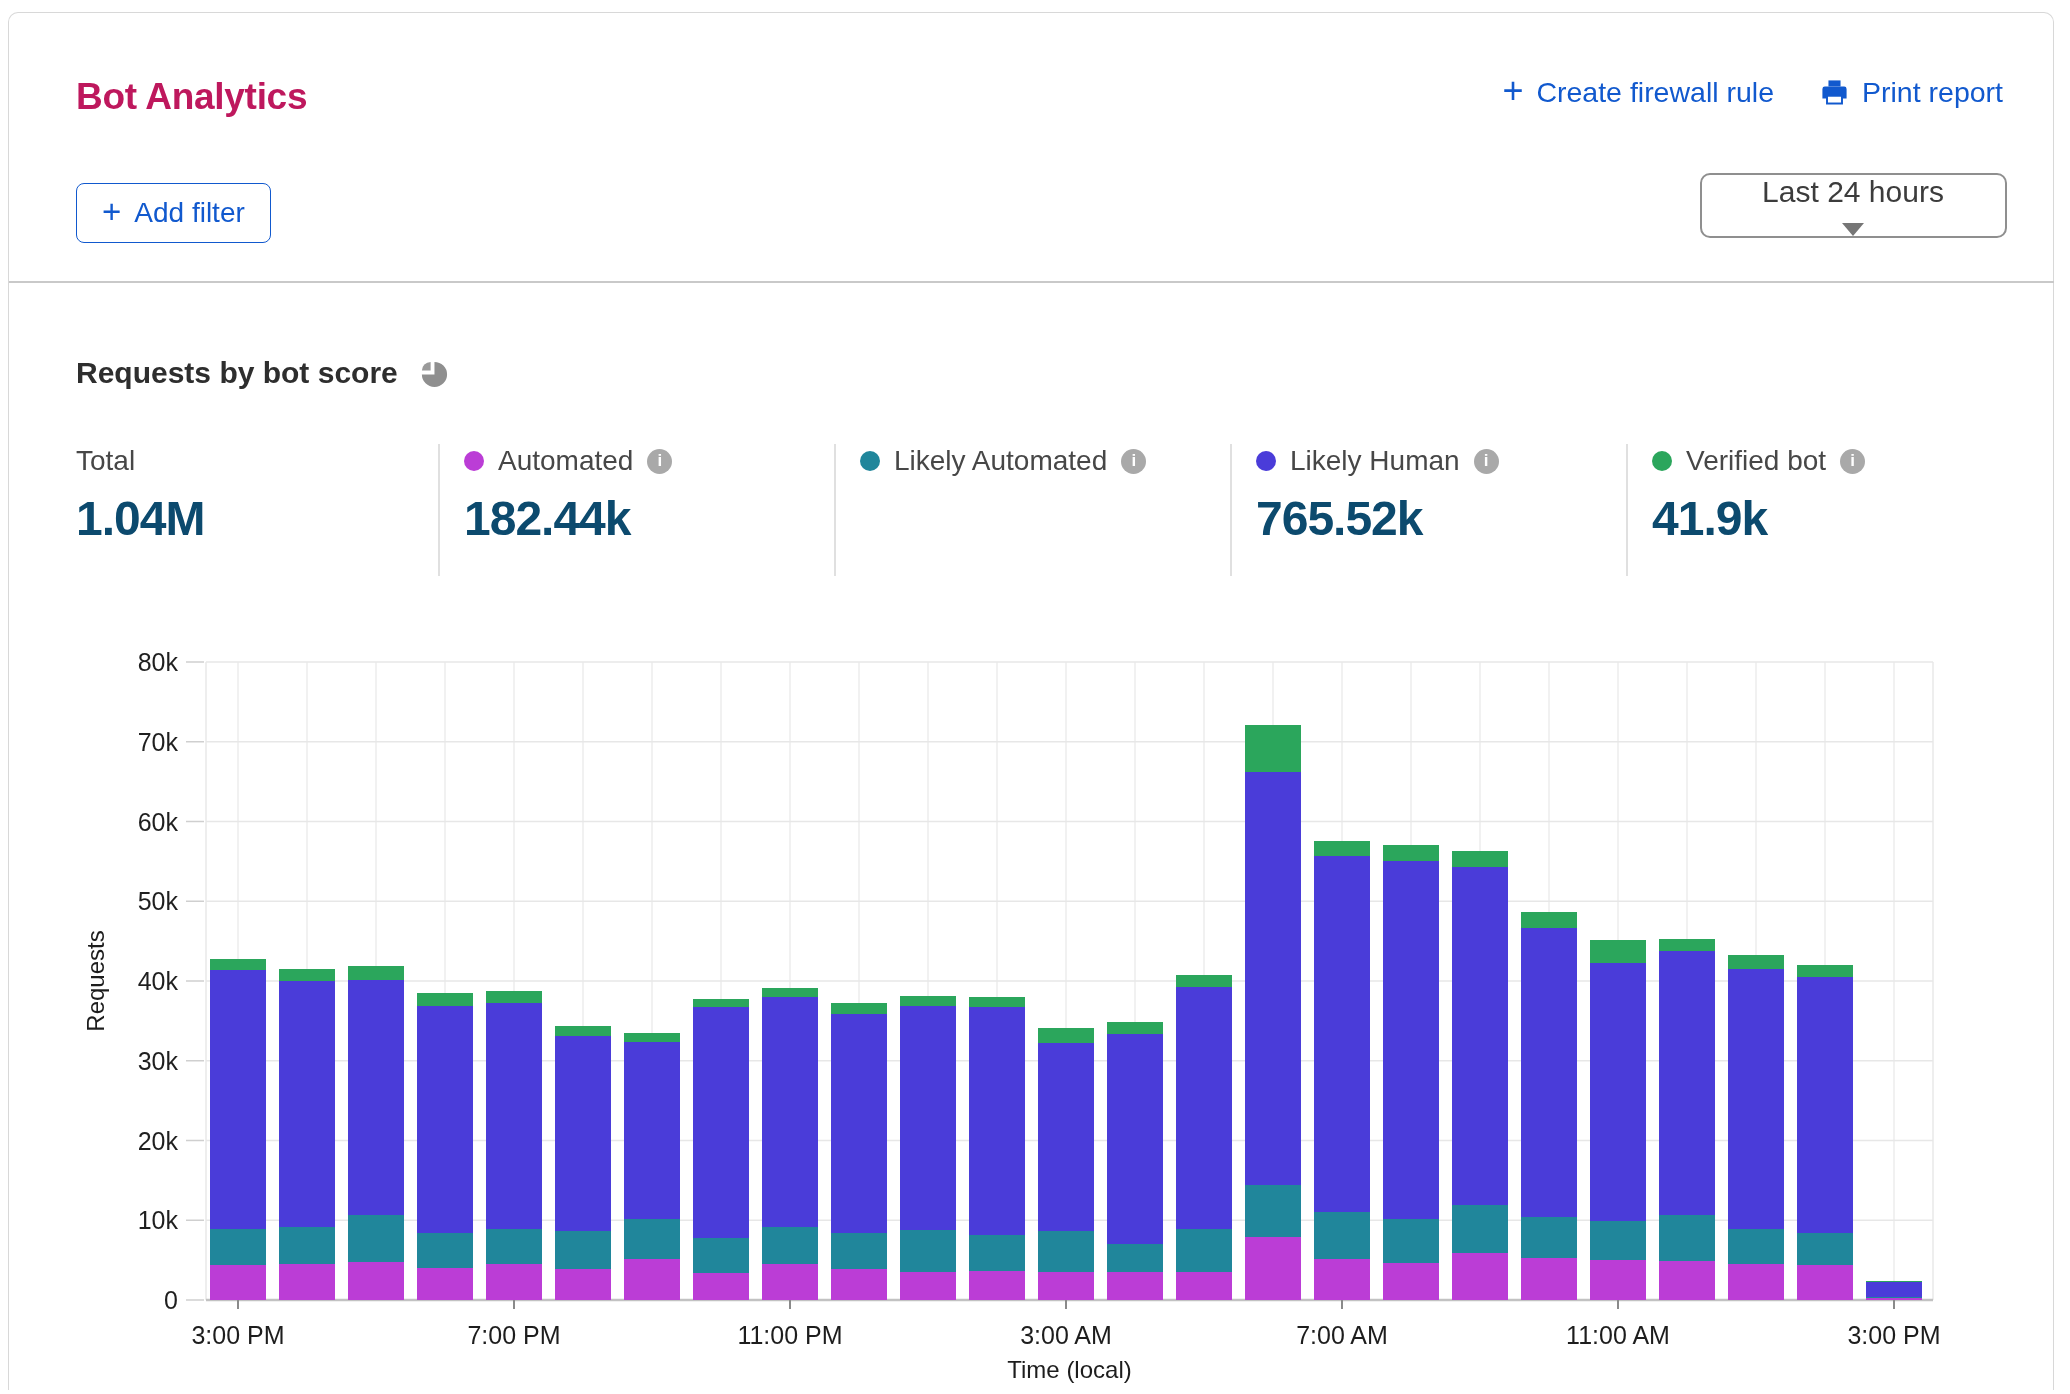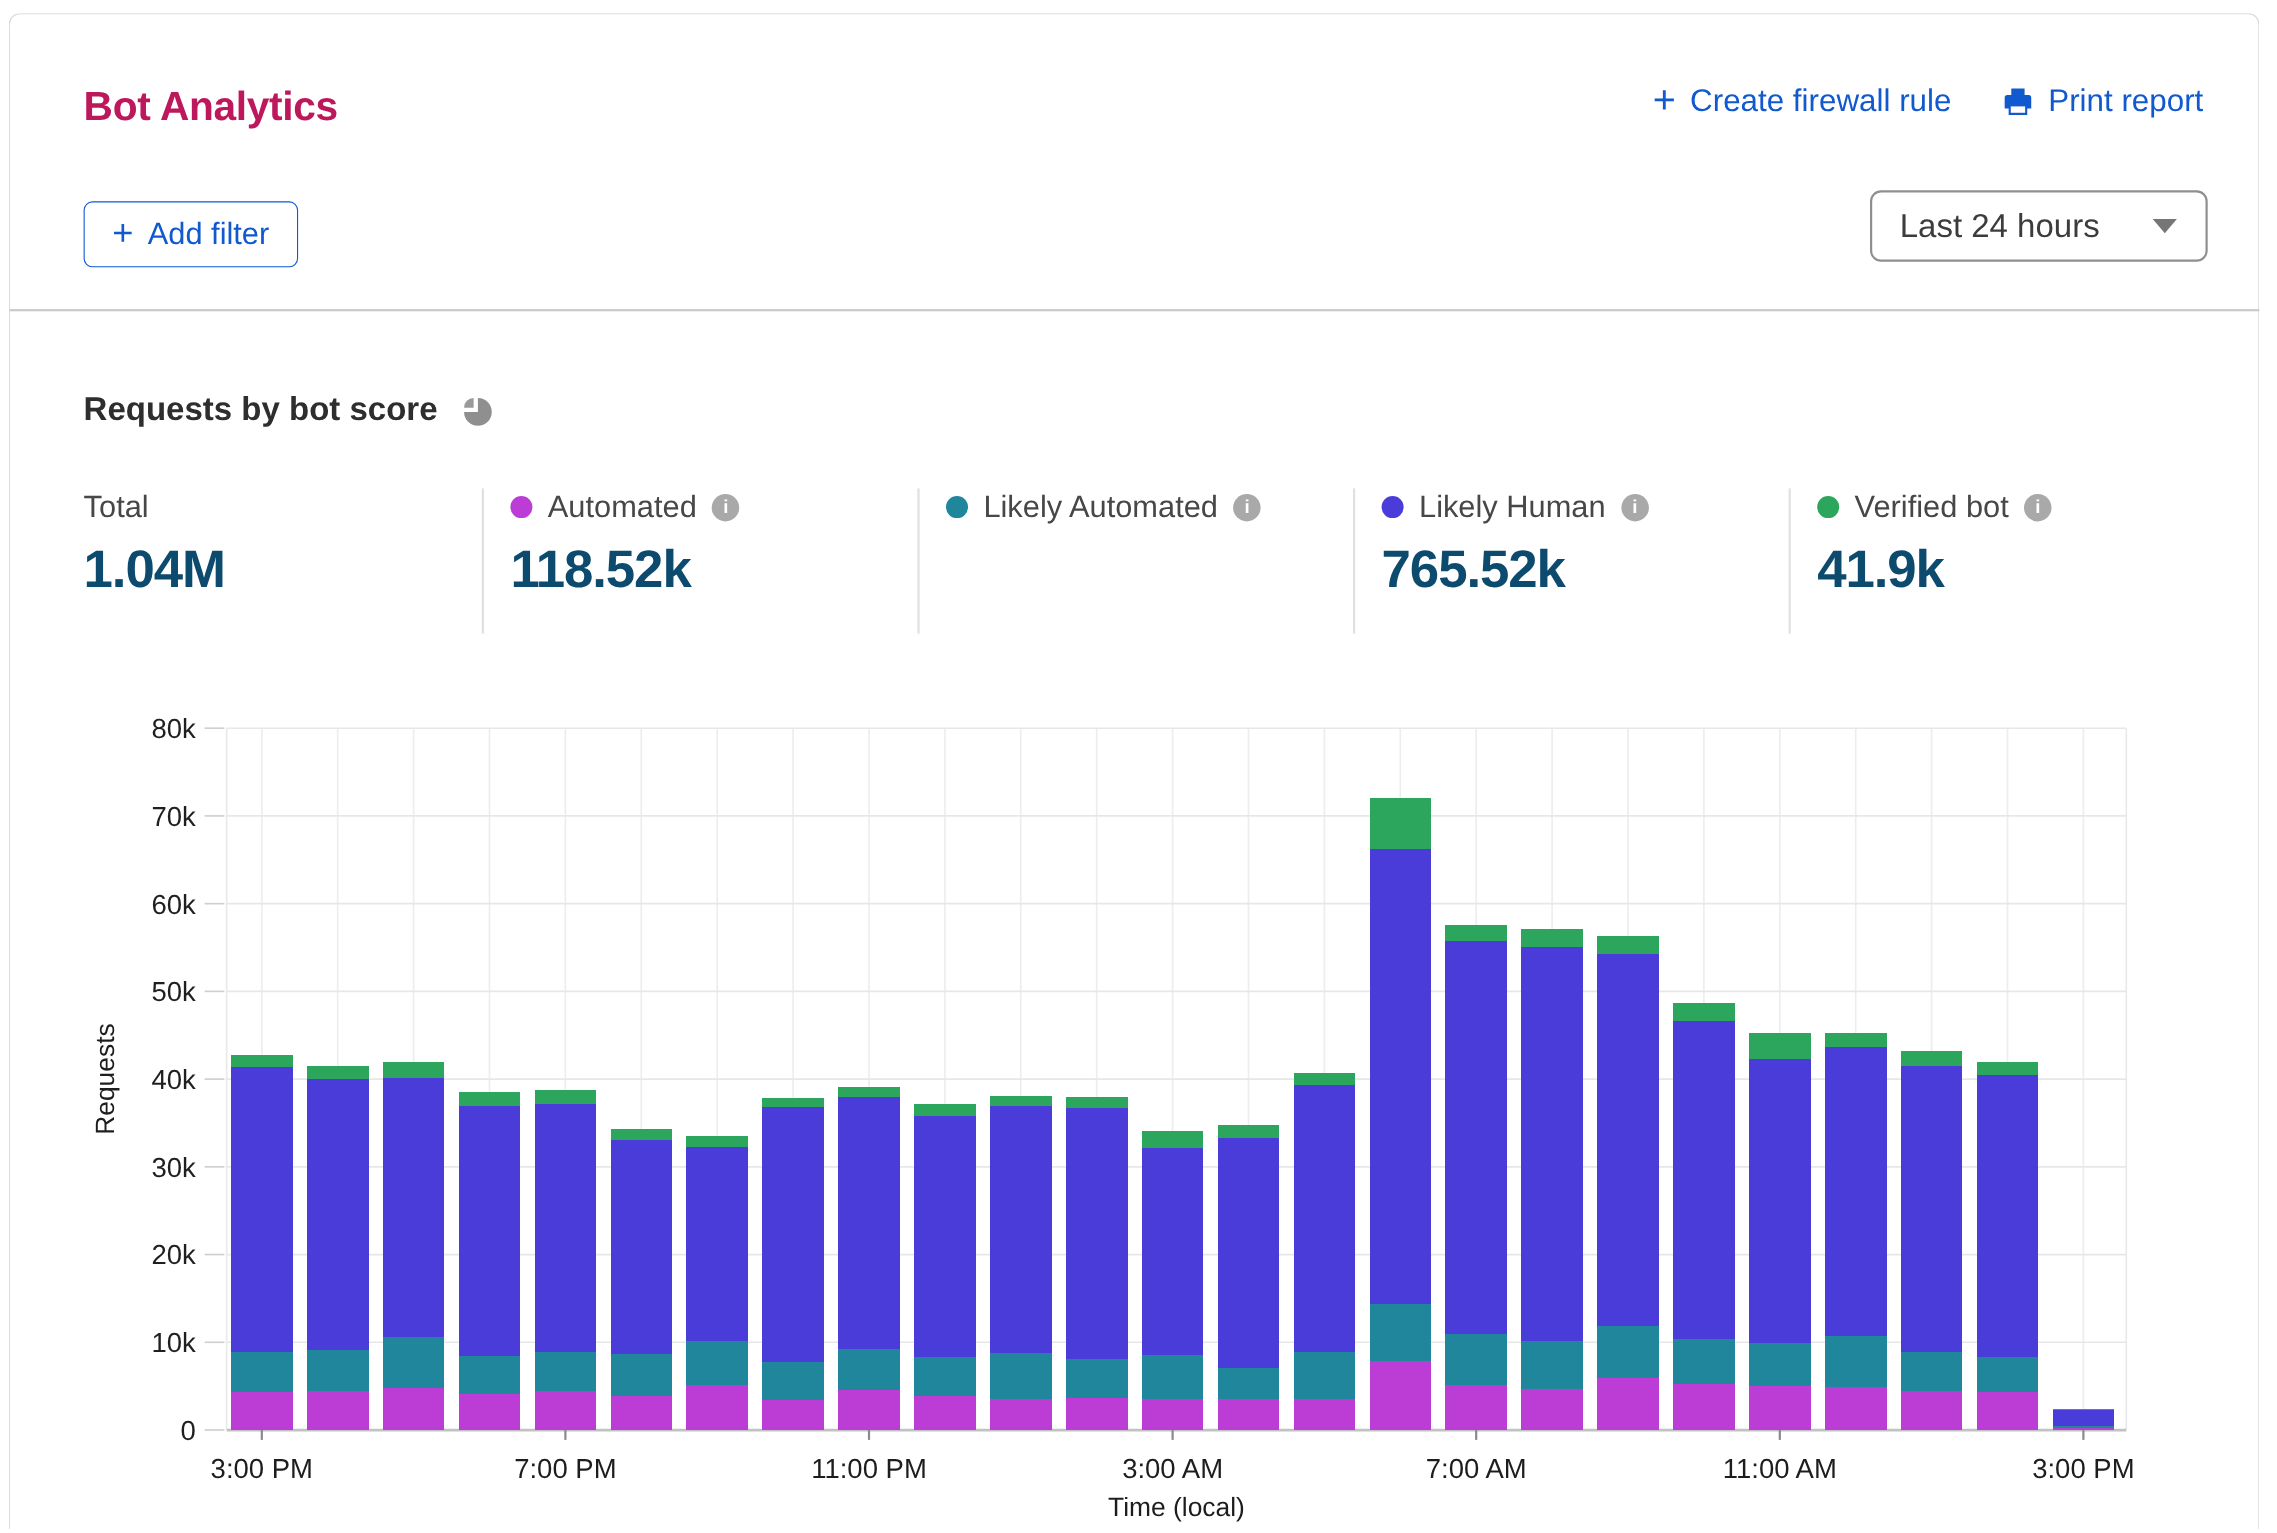--- a/index.html
+++ b/index.html
@@ -26,21 +26,21 @@
   .add-filter-btn{
     position:absolute;left:76px;top:183px;height:60px;padding:0 25px;
     display:flex;align-items:center;gap:13px;border:1.5px solid #1159CE;
     border-radius:8px;background:#fff;color:#1159CE;font-size:28px;font-weight:500;cursor:pointer;
   }
   .add-filter-btn .plus-glyph{font-size:33px;}
   .time-range{
     position:absolute;top:173px;right:63px;width:307px;height:65px;
     border:2px solid #8f8f8f;border-radius:10px;background:#fff;
     display:flex;align-items:center;justify-content:space-between;
-    padding:0 26px 0 25px;box-sizing:border-box;font-size:30px;color:#3c3c3c;cursor:pointer;
+    padding:0 26px 0 25px;box-sizing:border-box;font-size:30px;color:#3c3c3c;cursor:pointer;flex-direction:column;
   }
   .caret-down{
     width:0;height:0;border-left:11px solid transparent;border-right:11px solid transparent;
     border-top:13px solid #767676;
   }
   .header-divider{position:absolute;left:9px;top:281px;width:2045px;height:0;border-top:2px solid #c9c9c9;}
   .section-title-row{position:absolute;left:76px;top:356px;display:flex;align-items:center;gap:20px;}
   .section-title{font-size:30px;font-weight:700;color:#2e2e2e;}
   .pie-icon{width:31px;height:31px;}
   .stats{position:absolute;left:76px;top:444px;display:flex;}
@@ -106,21 +106,21 @@
       <span class="stat-label">Total</span>
     </div>
     <div class="stat-value">1.04M</div>
   </div>
   <div class="stat-col">
     <div class="stat-label-row">
       <span class="stat-dot" style="background: rgb(187, 61, 214);"></span>
       <span class="stat-label">Automated</span>
       <i class="info-icon">i</i>
     </div>
-    <div class="stat-value">118.52k</div>
+    <div class="stat-value">182.44k</div>
   </div>
   <div class="stat-col">
     <div class="stat-label-row">
       <span class="stat-dot" style="background: rgb(32, 134, 155);"></span>
       <span class="stat-label">Likely Automated</span>
       <i class="info-icon">i</i>
     </div>
   </div>
   <div class="stat-col">
     <div class="stat-label-row">

